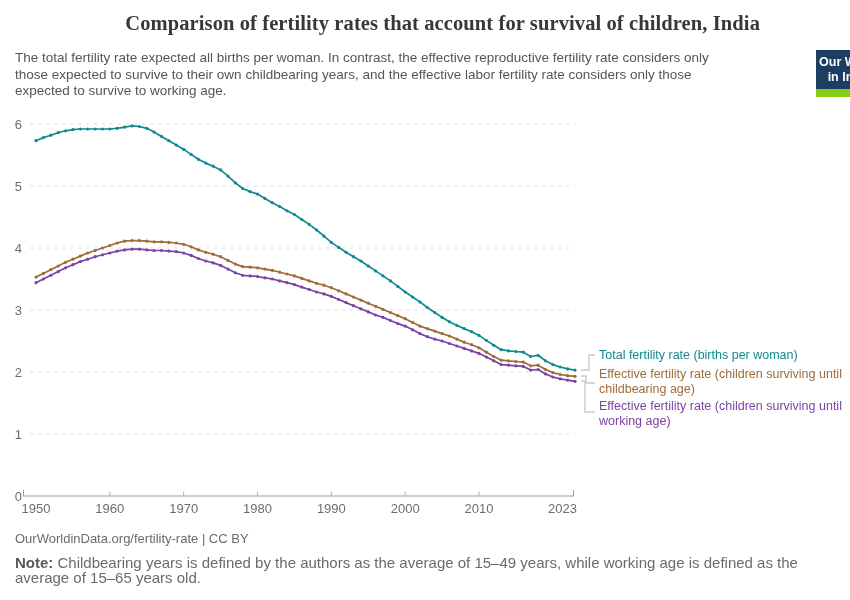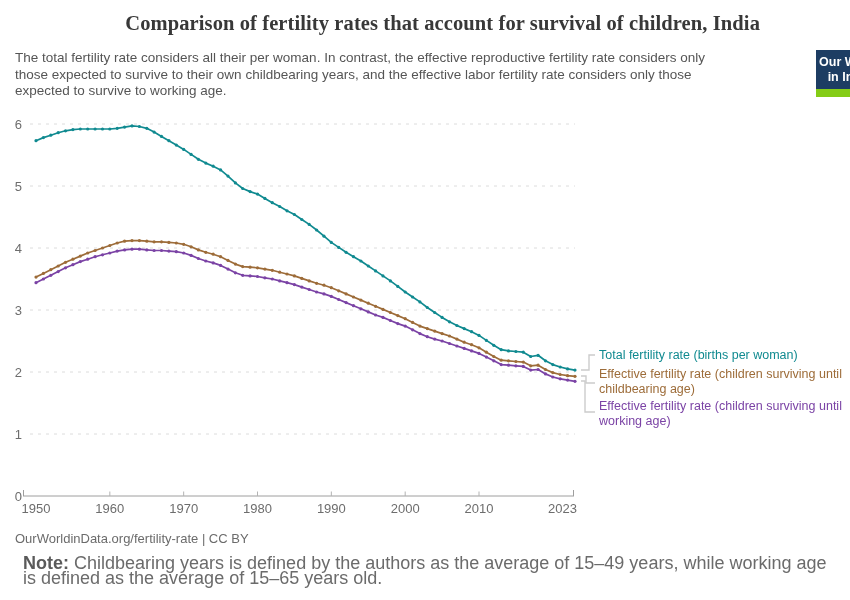--- a/index.html
+++ b/index.html
@@ -28,28 +28,28 @@
   .legend-label{
     position:absolute;left:599px;width:255px;
     font-size:12.5px;line-height:14.5px;cursor:pointer;
   }
   .footer{
     position:absolute;left:15px;top:531px;width:820px;
     font-size:13px;color:#6b6b6b;
   }
   .footer-row{display:flex;justify-content:space-between;}
   .footer b{color:#5a5a5a;}
-  .footer-note{margin-top:10px;font-size:18px;line-height:14.5px;color:#6b6b6b;margin-left:8px;}
+  .footer-note{margin-top:10px;font-size:15px;line-height:14.5px;color:#6b6b6b;}
   .owid-link{color:#6b6b6b;text-decoration:none;}
 </style>
 </head>
 <body>
 
 <div class="title">Comparison of fertility rates that account for survival of children, India</div>
-<div class="subtitle">The total fertility rate considers all their per woman. In contrast, the effective reproductive fertility rate considers only those expected to survive to their own childbearing years, and the effective labor fertility rate considers only those expected to survive to working age.</div>
+<div class="subtitle">The total fertility rate expected all births per woman. In contrast, the effective reproductive fertility rate considers only those expected to survive to their own childbearing years, and the effective labor fertility rate considers only those expected to survive to working age.</div>
 <div class="logo">
   <span>Our World</span><br>
   <span>in India</span>
 </div>
 
 <div id="chart-root">
     <svg width="850" height="600" viewBox="0 0 850 600" class="chart-svg">
       <text x="22" y="500.5" text-anchor="end" fill="#6d6d6d" font-size="13px" font-family="&quot;Liberation Sans&quot;,sans-serif">0</text>
       <line x1="30" x2="575" y1="434" y2="434" stroke="#dcdcdc" stroke-width="1" stroke-dasharray="3,5"></line>
       <text x="22" y="438.5" text-anchor="end" fill="#6d6d6d" font-size="13px" font-family="&quot;Liberation Sans&quot;,sans-serif">1</text>

